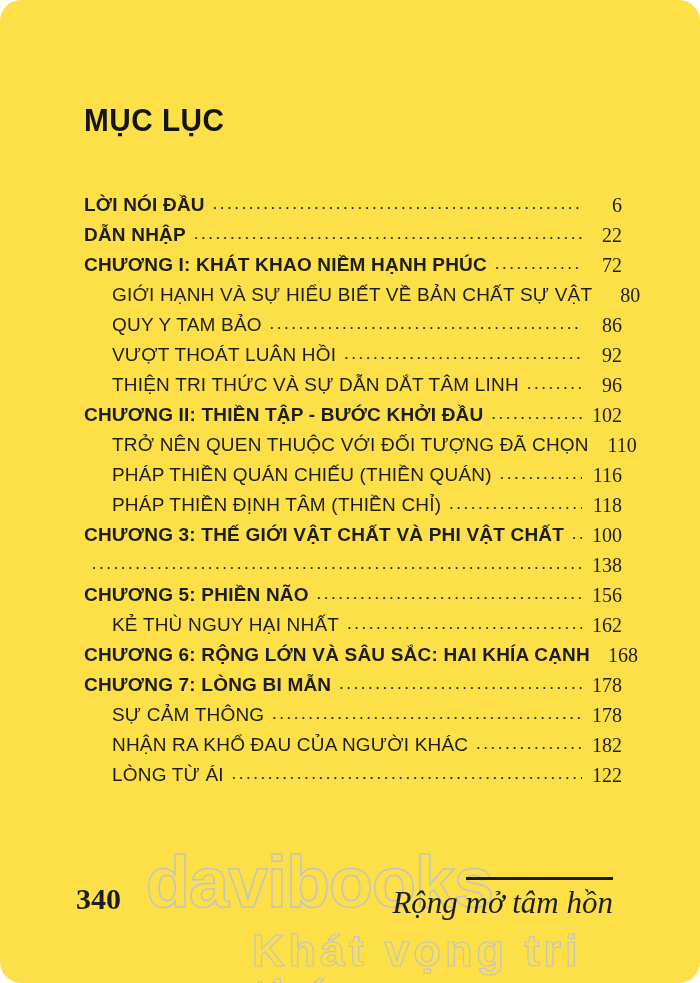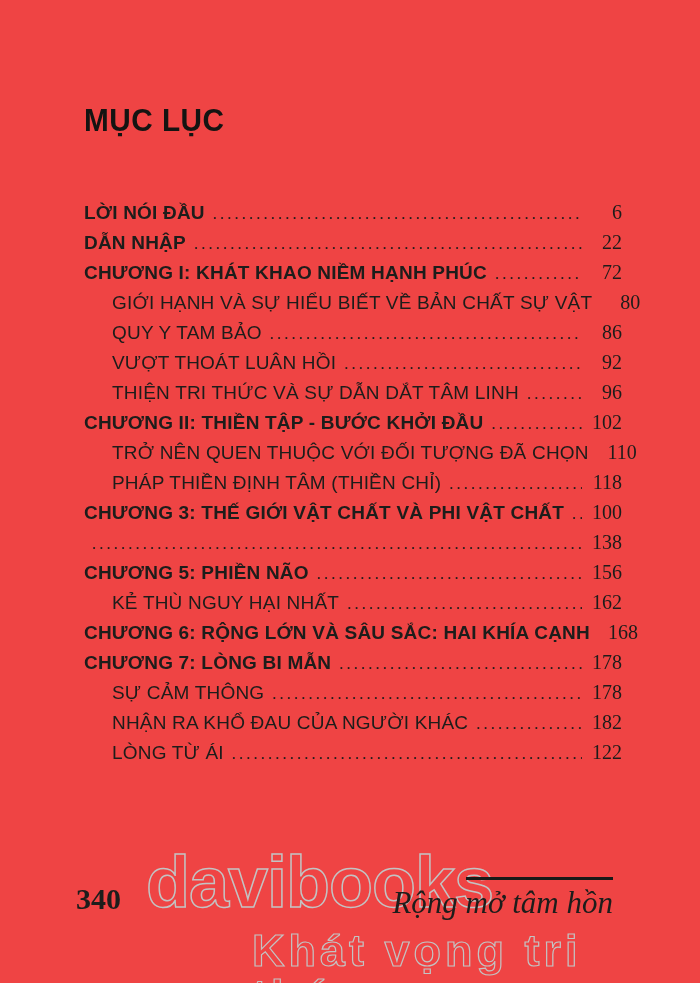--- a/index.html
+++ b/index.html
@@ -5,23 +5,24 @@
   * { margin: 0; padding: 0; box-sizing: border-box; }
   html, body { width: 700px; }
   body {
     font-family: "Liberation Sans", "DejaVu Sans", sans-serif;
     background: #ffffff;
   }
   .page {
     position: relative;
     width: 700px;
     height: 983px;
-    background: #ef4444;
+    background: #fde047;
     overflow: hidden;
     color: #1d1d1b;
+    border-radius: 21px;
   }
   
   .page::before {
     content: "";
     position: absolute; inset: 0;
     background:
       radial-gradient(circle 1px at 130px 120px, #d8d8d8 40%, transparent 60%),
       radial-gradient(circle 1px at 520px 600px, #d0d0d0 40%, transparent 60%),
       radial-gradient(circle 1px at 610px 70px, #dcdcdc 40%, transparent 60%);
     pointer-events: none;
@@ -39,21 +40,21 @@
     letter-spacing: 0.5px;
     color: #141412;
     transform: scaleX(0.96);
     transform-origin: left;
   }
   .toc {
     margin-top: 55px;
   }
   .toc-row {
     display: flex;
-    align-items: flex-end;
+    align-items: flex-start;
     height: 30px;
     white-space: nowrap;
   }
   .toc-row.main { margin-top: 0; font-weight: bold; }
   .toc-row.main:first-child { margin-top: 0; }
   .toc-row.sub { padding-left: 28px; font-weight: normal; }
   .toc-label {
     font-size: 19px;
     letter-spacing: 0.2px;
     flex: 0 0 auto;
@@ -188,20 +189,25 @@
           <span class="toc-label">CHƯƠNG II: THIỀN TẬP - BƯỚC KHỞI ĐẦU</span>
           <span class="toc-dots"></span>
           <span class="toc-page">102</span>
         </div>
         <div class="toc-row sub">
           <span class="toc-label">TRỞ NÊN QUEN THUỘC VỚI ĐỐI TƯỢNG ĐÃ CHỌN</span>
           <span class="toc-dots"></span>
           <span class="toc-page">110</span>
         </div>
         <div class="toc-row sub">
+          <span class="toc-label">PHÁP THIỀN QUÁN CHIẾU (THIỀN QUÁN)</span>
+          <span class="toc-dots"></span>
+          <span class="toc-page">116</span>
+        </div>
+        <div class="toc-row sub">
           <span class="toc-label">PHÁP THIỀN ĐỊNH TÂM (THIỀN CHỈ)</span>
           <span class="toc-dots"></span>
           <span class="toc-page">118</span>
         </div>
         <div class="toc-row main">
           <span class="toc-label">CHƯƠNG 3: THẾ GIỚI VẬT CHẤT VÀ PHI VẬT CHẤT</span>
           <span class="toc-dots"></span>
           <span class="toc-page">100</span>
         </div>
         <div class="toc-row main">

